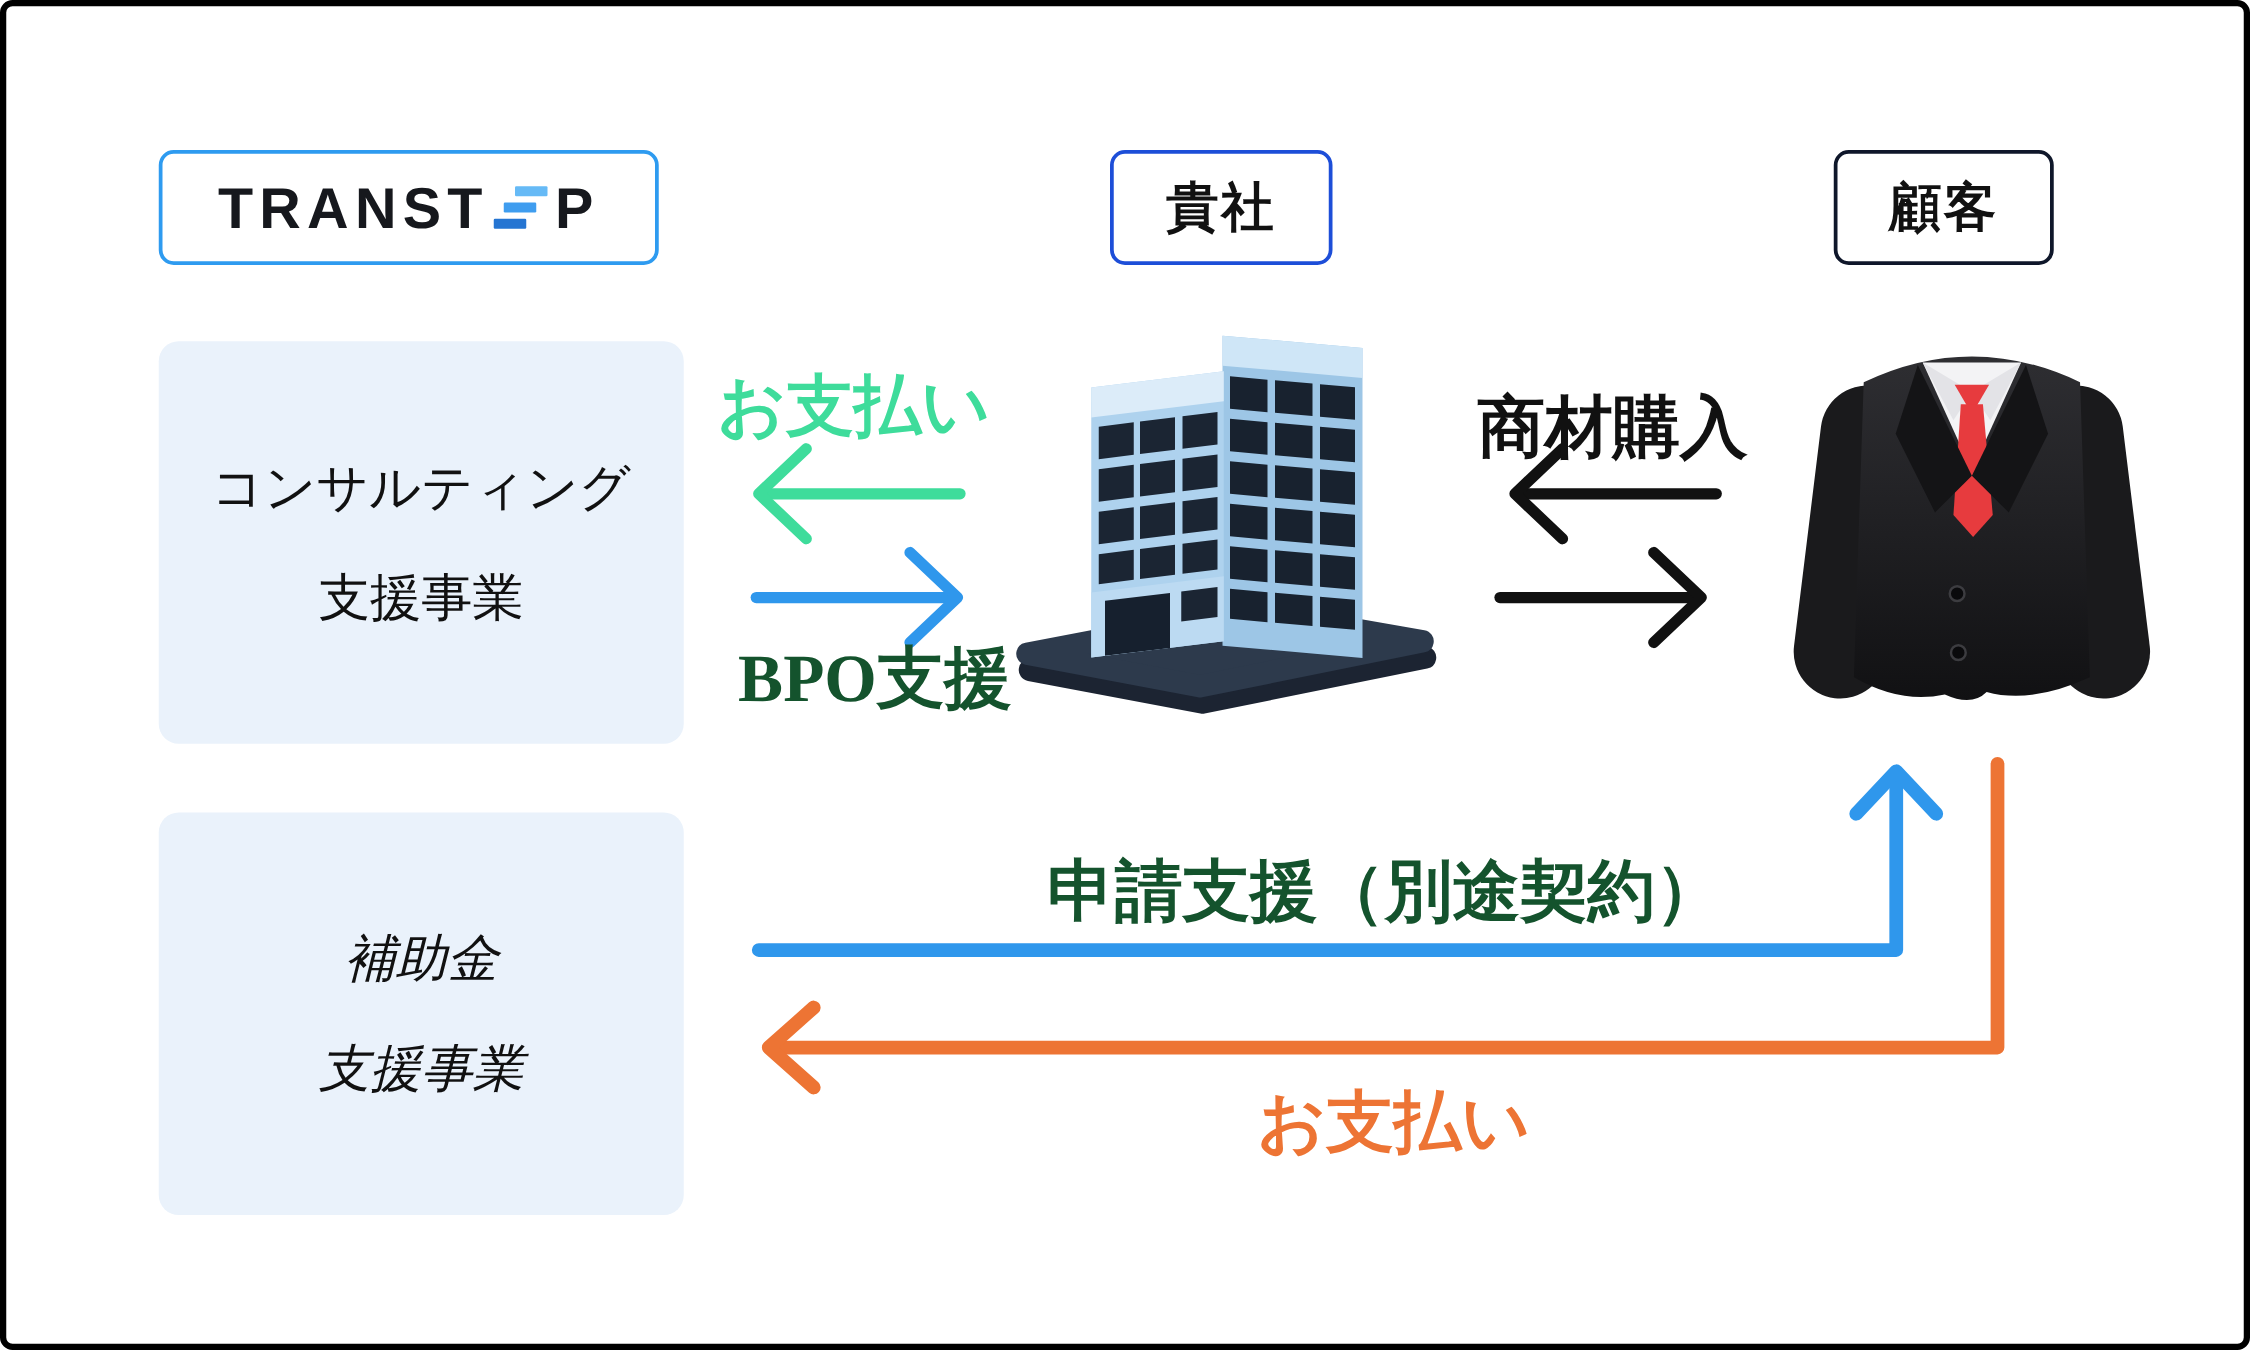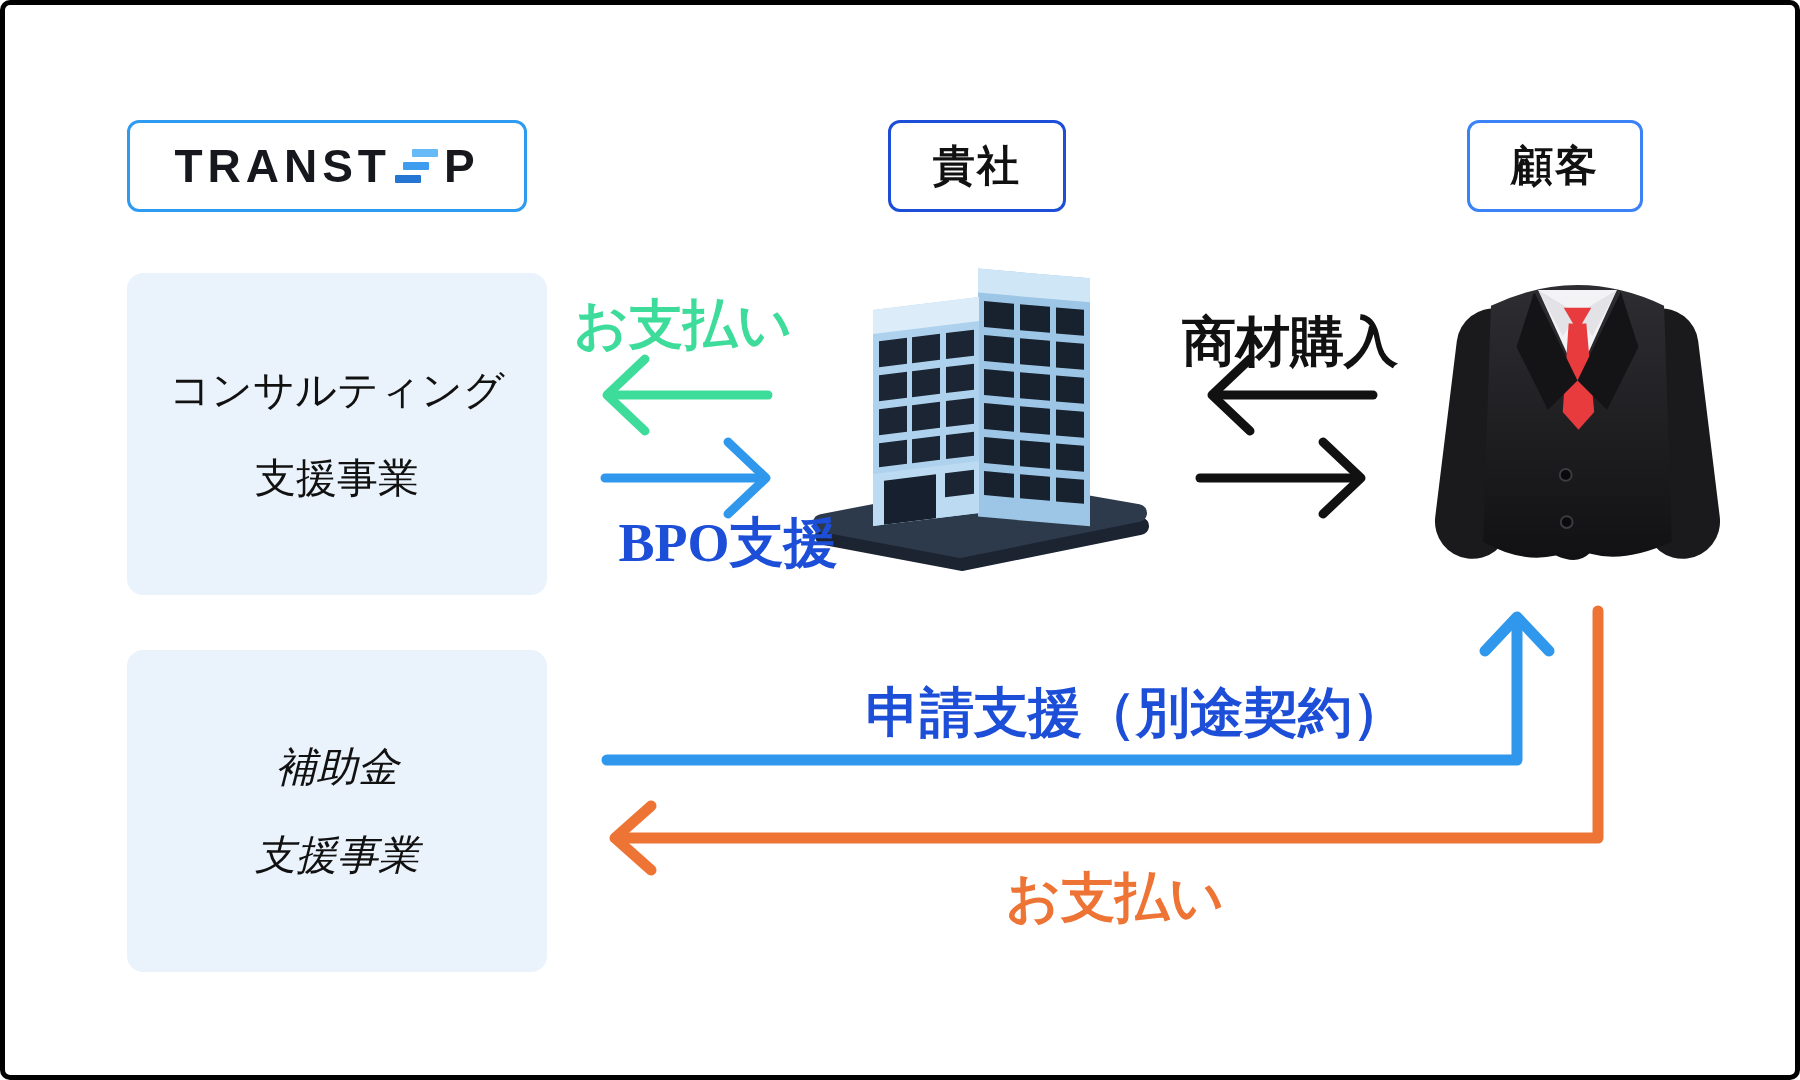--- a/index.html
+++ b/index.html
@@ -10,21 +10,21 @@
   }
   .abs{position:absolute;}
   
   .hdr-box{
     position:absolute;top:115px;height:92px;box-sizing:border-box;
     border-radius:12px;display:flex;align-items:center;justify-content:center;
     background:#fff;
   }
   .logo-box{left:122px;width:400px;border:3px solid #2e9bf0;}
   .company-box{left:883px;width:178px;border:3px solid #1d4ed8;}
-  .customer-box{left:1462px;width:176px;border:3px solid #3b82f6;}
+  .customer-box{left:1462px;width:176px;border:3px solid #0f172a;}
   .entity-label{font-size:42px;font-weight:600;letter-spacing:2px;}
   
   .logo{
     display:flex;align-items:center;
     font-family:"Liberation Sans","DejaVu Sans",sans-serif;
     font-weight:700;font-size:46px;letter-spacing:5px;color:#16181d;
   }
   .step-e{display:flex;flex-direction:column;gap:5px;margin:0 6px 0 4px;}
   .step-e i{display:block;width:26px;height:8px;border-radius:1px;}
   .step-e .b1{background:#66baf6;margin-left:17px;}
@@ -38,21 +38,21 @@
   }
   .unit-consulting{top:268px;}
   .unit-subsidy{top:645px;font-style:italic;}
   .unit-box div{line-height:1;}
   
   .flow-label{
     position:absolute;transform:translate(-50%,-50%);white-space:nowrap;
     font-size:54px;font-weight:600;line-height:1;
   }
   .c-green{color:#3edc9b;}
-  .c-blue{color:#1d4ed8;margin-left:28px;}
+  .c-blue{color:#14532d;}
   .c-black{color:#111111;margin-top:15px;}
   .c-orange{color:#ed7434;}
   svg{position:absolute;overflow:visible;}
 </style>
 </head>
 <body>
 
 <div class="stage">
 
   <div class="hdr-box logo-box">

